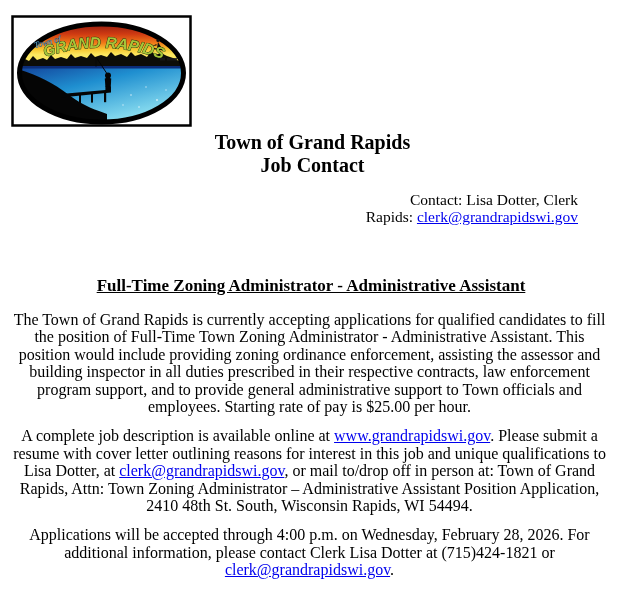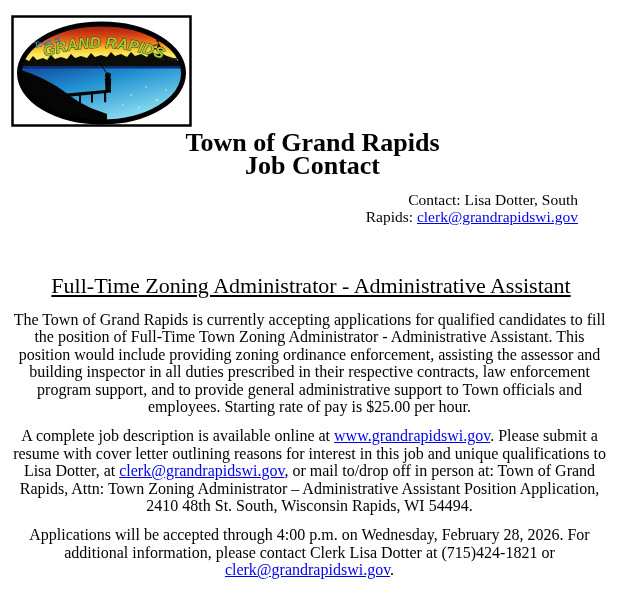--- a/index.html
+++ b/index.html
@@ -15,35 +15,35 @@
 
   .logo {
     position:absolute; left:11px; top:15px;
     width:181px; height:112px;
   }
   .logo svg { display:block; width:100%; height:100%; }
 
   .doc-title {
     position:absolute; left:0; top:131px; width:625px;
     text-align:center; font-weight:bold;
-    font-size:26px; line-height:23px;
+    font-size:20px; line-height:23px;
   }
 
   .contact {
     position:absolute; top:191px; right:47px;
     text-align:right;
     font-size:15.5px; line-height:17.2px;
     white-space:nowrap;
   }
 
   .heading {
     position:absolute; left:0; top:276px; width:622px;
-    text-align:center; font-weight:normal;
+    text-align:center; font-weight:bold;
     text-decoration:underline;
-    font-size:22px; line-height:19px;
+    font-size:17px; line-height:19px;
   }
 
   .body-text {
     position:absolute; left:12px; top:311px; width:595px;
     font-size:16px; line-height:17.4px;
     text-align:center;
   }
   .body-text p { margin:0 0 12px 0; }
 
   a.doc-link {
@@ -136,21 +136,21 @@
       <text x="24" y="33" transform="rotate(-14 24 33)" font-size="8.5" font-style="italic" font-family="Liberation Serif, serif" fill="#9fe8fb" stroke="#0a3a66" stroke-width="0.3">Town of</text>
     </svg>
   </div>
 
   <div class="doc-title">
     <div>Town of Grand Rapids</div>
     <div>Job Contact</div>
   </div>
 
   <div class="contact">
-    <div>Contact: Lisa Dotter, South</div>
+    <div>Contact: Lisa Dotter, Clerk</div>
     <div><span>Rapids: </span><a class="doc-link" href="#">clerk@grandrapidswi.gov</a></div>
   </div>
 
   <div class="heading">Full-Time Zoning Administrator - Administrative Assistant</div>
 
   <div class="body-text">
       <p><span>The Town of Grand Rapids is currently accepting applications for qualified candidates to fill the position of Full-Time Town Zoning Administrator - Administrative Assistant. This position would include providing zoning ordinance enforcement, assisting the assessor and building inspector in all duties prescribed in their respective contracts, law enforcement program support, and to provide general administrative support to Town officials and employees. Starting rate of pay is $25.00 per hour.</span></p>
       <p><span>A complete job description is available online at </span><a href="#" class="doc-link" style="color: rgb(0, 0, 238);">www.grandrapidswi.gov</a><span>. Please submit a resume with cover letter outlining reasons for interest in this job and unique qualifications to Lisa Dotter, at </span><a href="#" class="doc-link" style="color: rgb(0, 0, 238);">clerk@grandrapidswi.gov</a><span>, or mail to/drop off in person at: Town of Grand Rapids, Attn: Town Zoning Administrator – Administrative Assistant Position Application, 2410 48th St. South, Wisconsin Rapids, WI 54494.</span></p>
       <p><span>Applications will be accepted through 4:00 p.m. on Wednesday, February 28, 2026. For additional information, please contact Clerk Lisa Dotter at (715)424-1821 or </span><a href="#" class="doc-link" style="color: rgb(0, 0, 238);">clerk@grandrapidswi.gov</a><span>.</span></p>
     </div>

